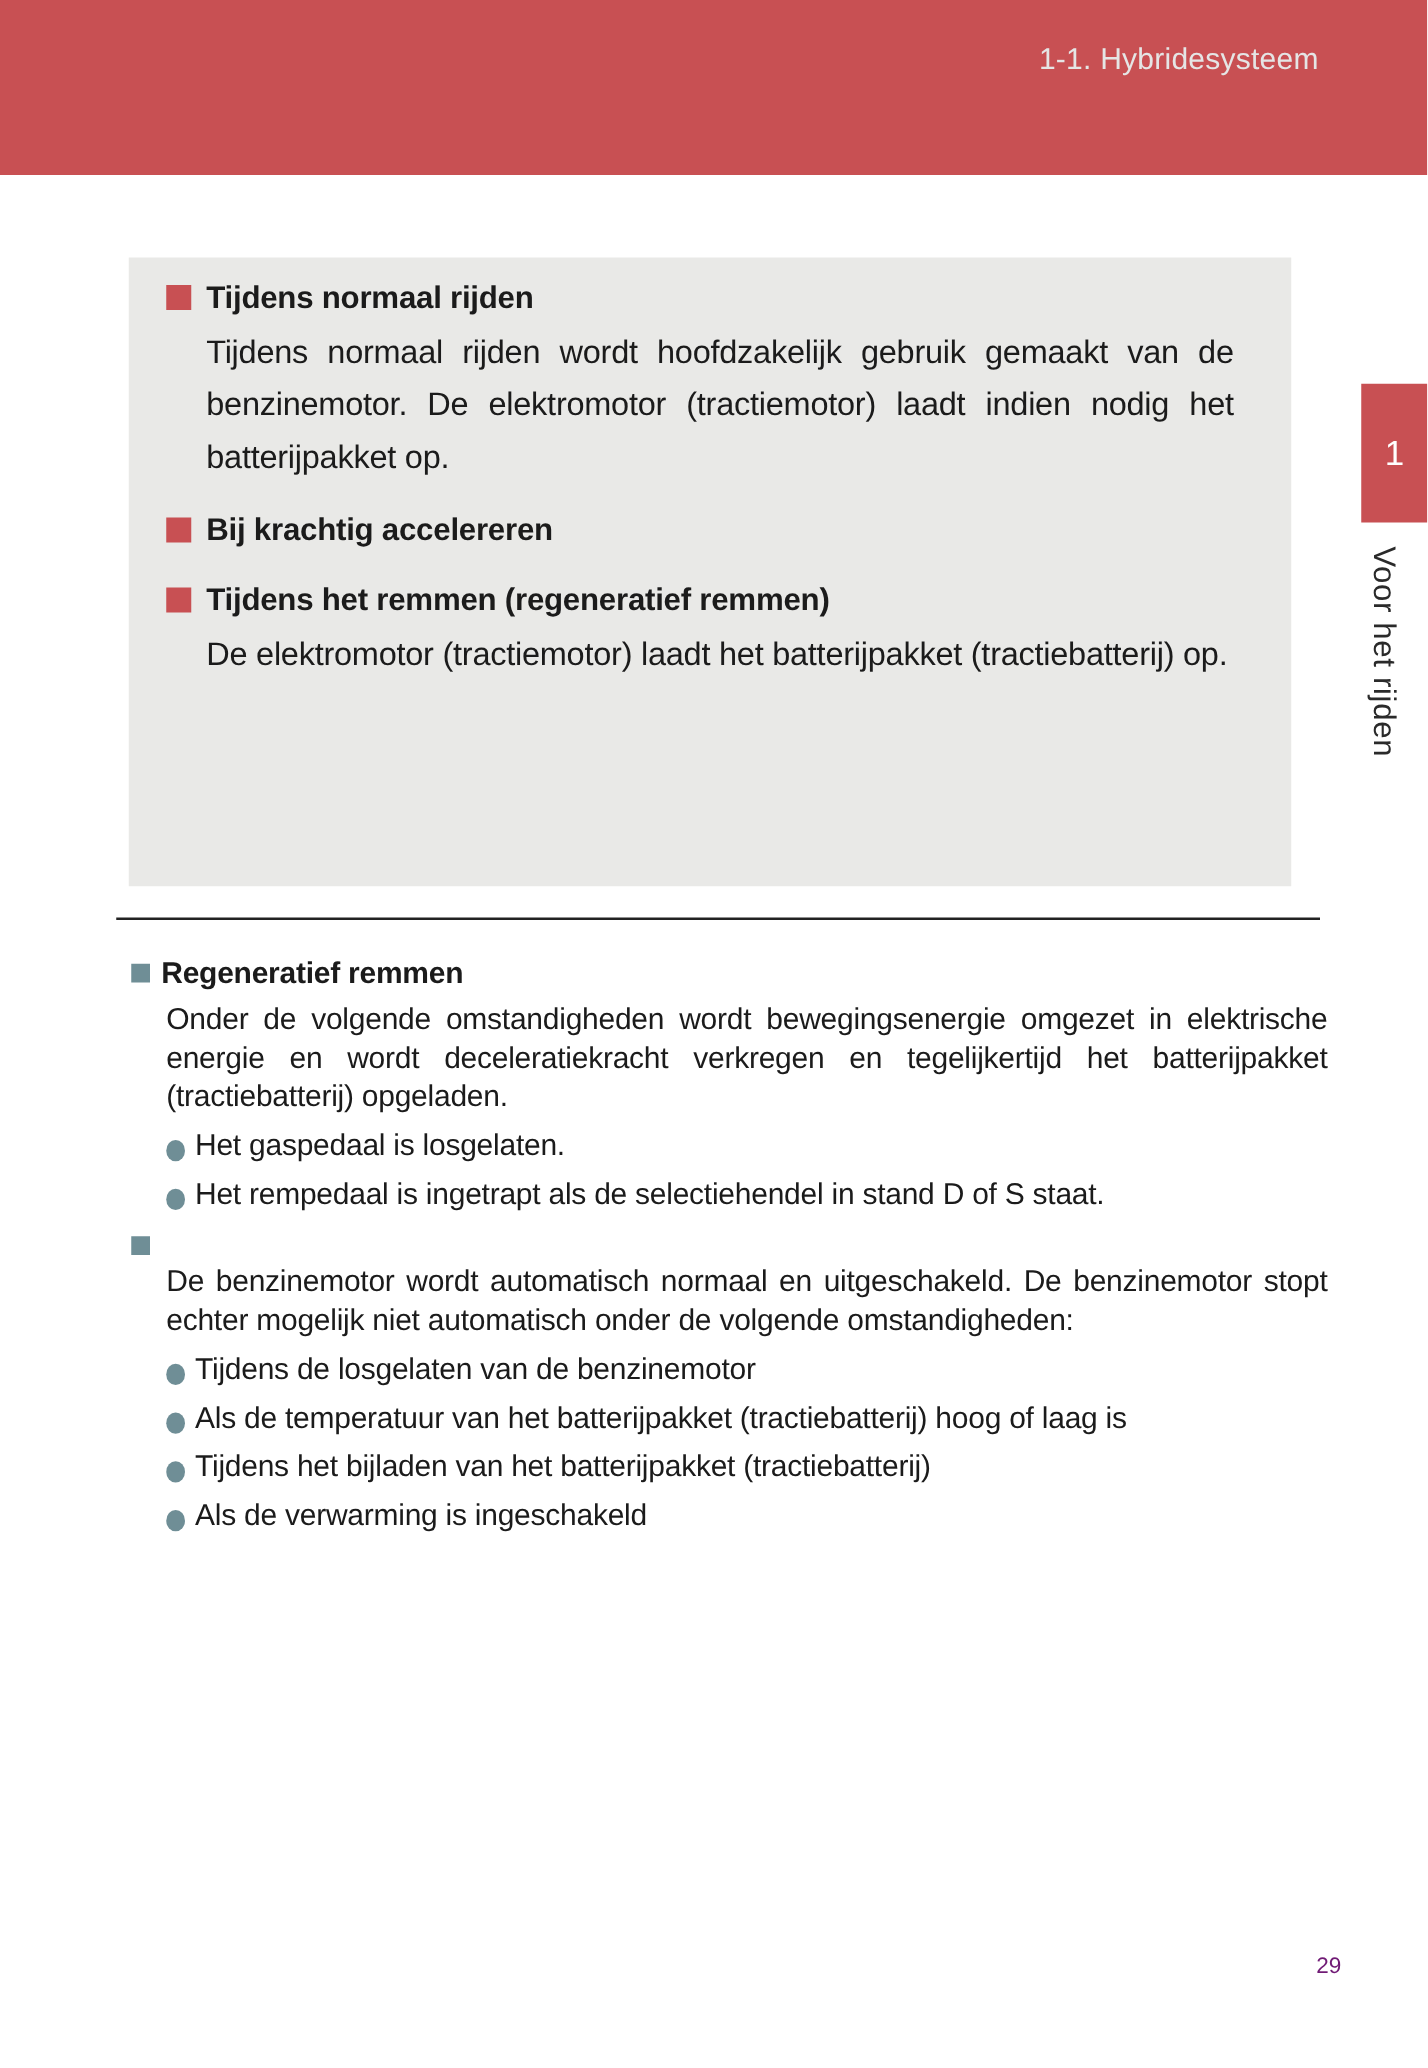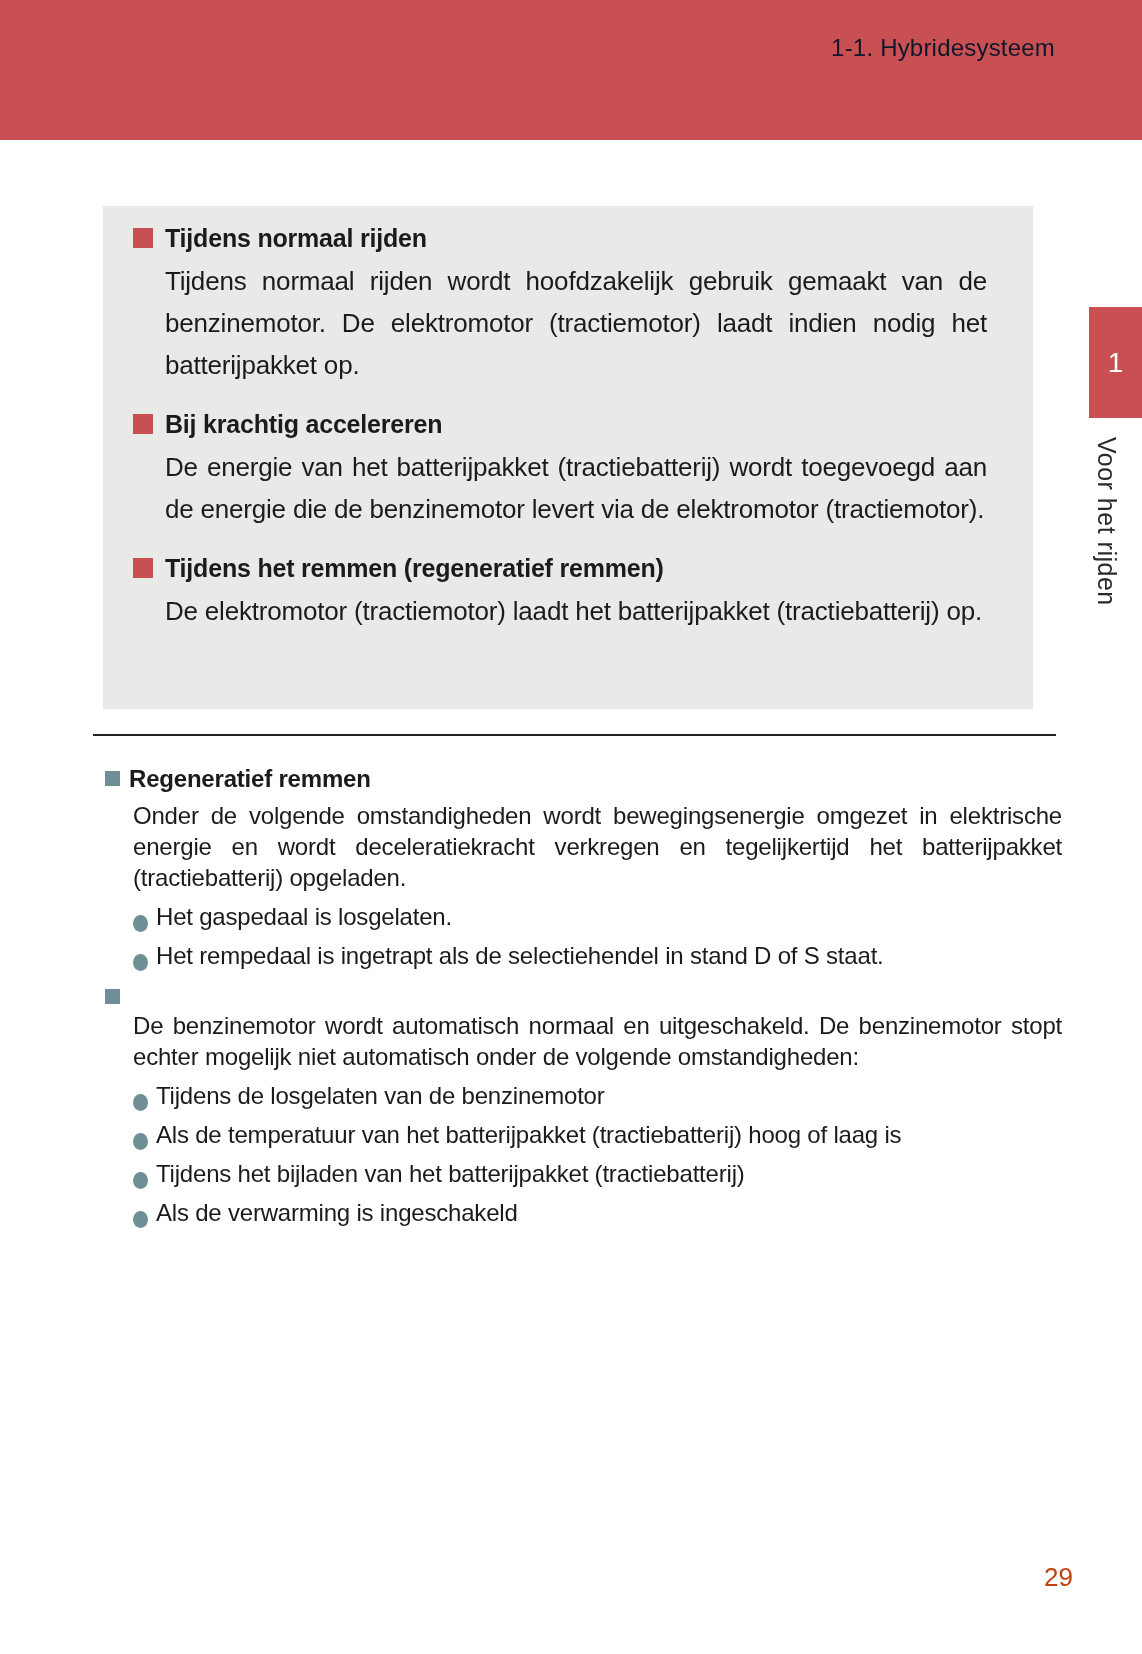--- a/index.html
+++ b/index.html
@@ -30,21 +30,21 @@
     width: 1142px;
     height: 140px;
     background: var(--accent-red);
   }
   .top-bar .section-label {
     position: absolute;
     top: 34px;
     right: 87px;
     font-size: 24px;
     font-weight: 400;
-    color: #0f172a;
+    color: #e5e5e5;
     letter-spacing: 0.2px;
   }
 
   
   .panel {
     position: absolute;
     left: 103px;
     top: 206px;
     width: 930px;
     height: 503px;
@@ -151,44 +151,44 @@
     line-height: 31px;
     text-align: justify;
     letter-spacing: -0.2px;
   }
   .note-bullets {
     list-style: none;
     margin: 0 0 6px 28px;
   }
   .note-bullets li {
     display: flex;
-    align-items: flex-end;
+    align-items: center;
     gap: 8px;
     margin: 9px 0 9px 0;
     font-size: 24px;
     line-height: 30px;
     letter-spacing: -0.2px;
   }
   .dot {
     flex: 0 0 auto;
     width: 15px;
     height: 17px;
     margin-top: 6px;
     border-radius: 50%;
     background: var(--bullet-slate);
   }
 
   
   .page-number {
     position: absolute;
     right: 69px;
     top: 1562px;
-    font-size: 26px;
-    font-weight: 400;
-    color: #c2410c;
+    font-size: 18px;
+    font-weight: 400;
+    color: #701a75;
   }
 </style>
 </head>
 <body>
 
 <div class="page">
 
   <header class="top-bar">
     <span class="section-label">1-1. Hybridesysteem</span>
   </header>
@@ -201,21 +201,20 @@
         <h3>Tijdens normaal rijden</h3>
       </div>
       <p class="panel-body">Tijdens normaal rijden wordt hoofdzakelijk gebruik gemaakt van de benzinemotor. De elektromotor (tractiemotor) laadt indien nodig het batterijpakket op.</p>
     </div>
 
     <div class="panel-block">
       <div class="panel-heading">
         <span class="sq"></span>
         <h3>Bij krachtig accelereren</h3>
       </div>
-      <p class="panel-body">De energie van het batterijpakket (tractiebatterij) wordt toegevoegd aan de energie die de benzinemotor levert via de elektromotor (tractiemotor).</p>
     </div>
 
     <div class="panel-block">
       <div class="panel-heading">
         <span class="sq"></span>
         <h3>Tijdens het remmen (regeneratief remmen)</h3>
       </div>
       <p class="panel-body">De elektromotor (tractiemotor) laadt het batterijpakket (tractiebatterij) op.</p>
     </div>
 

